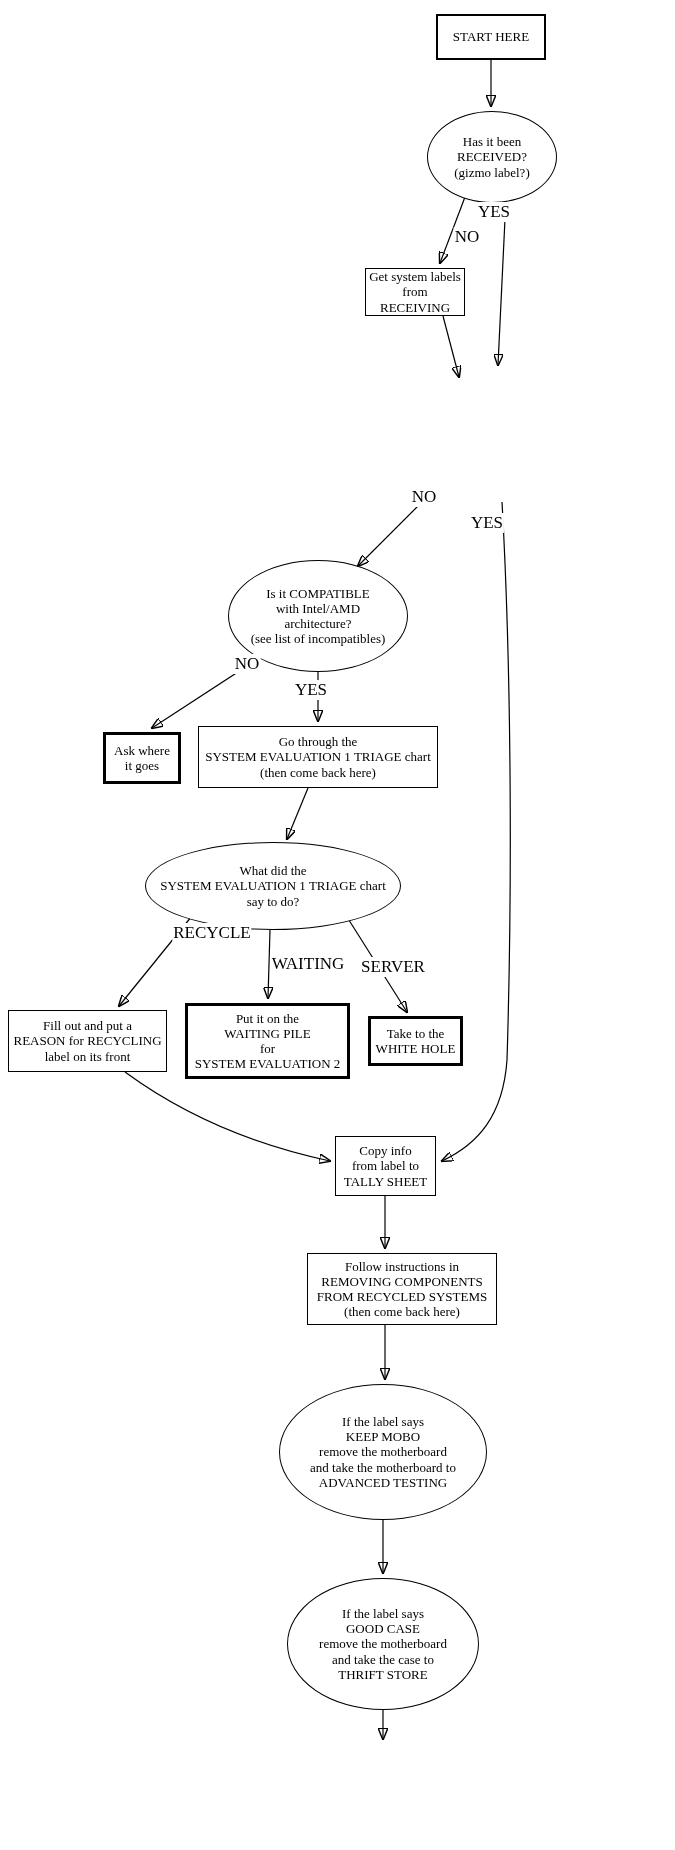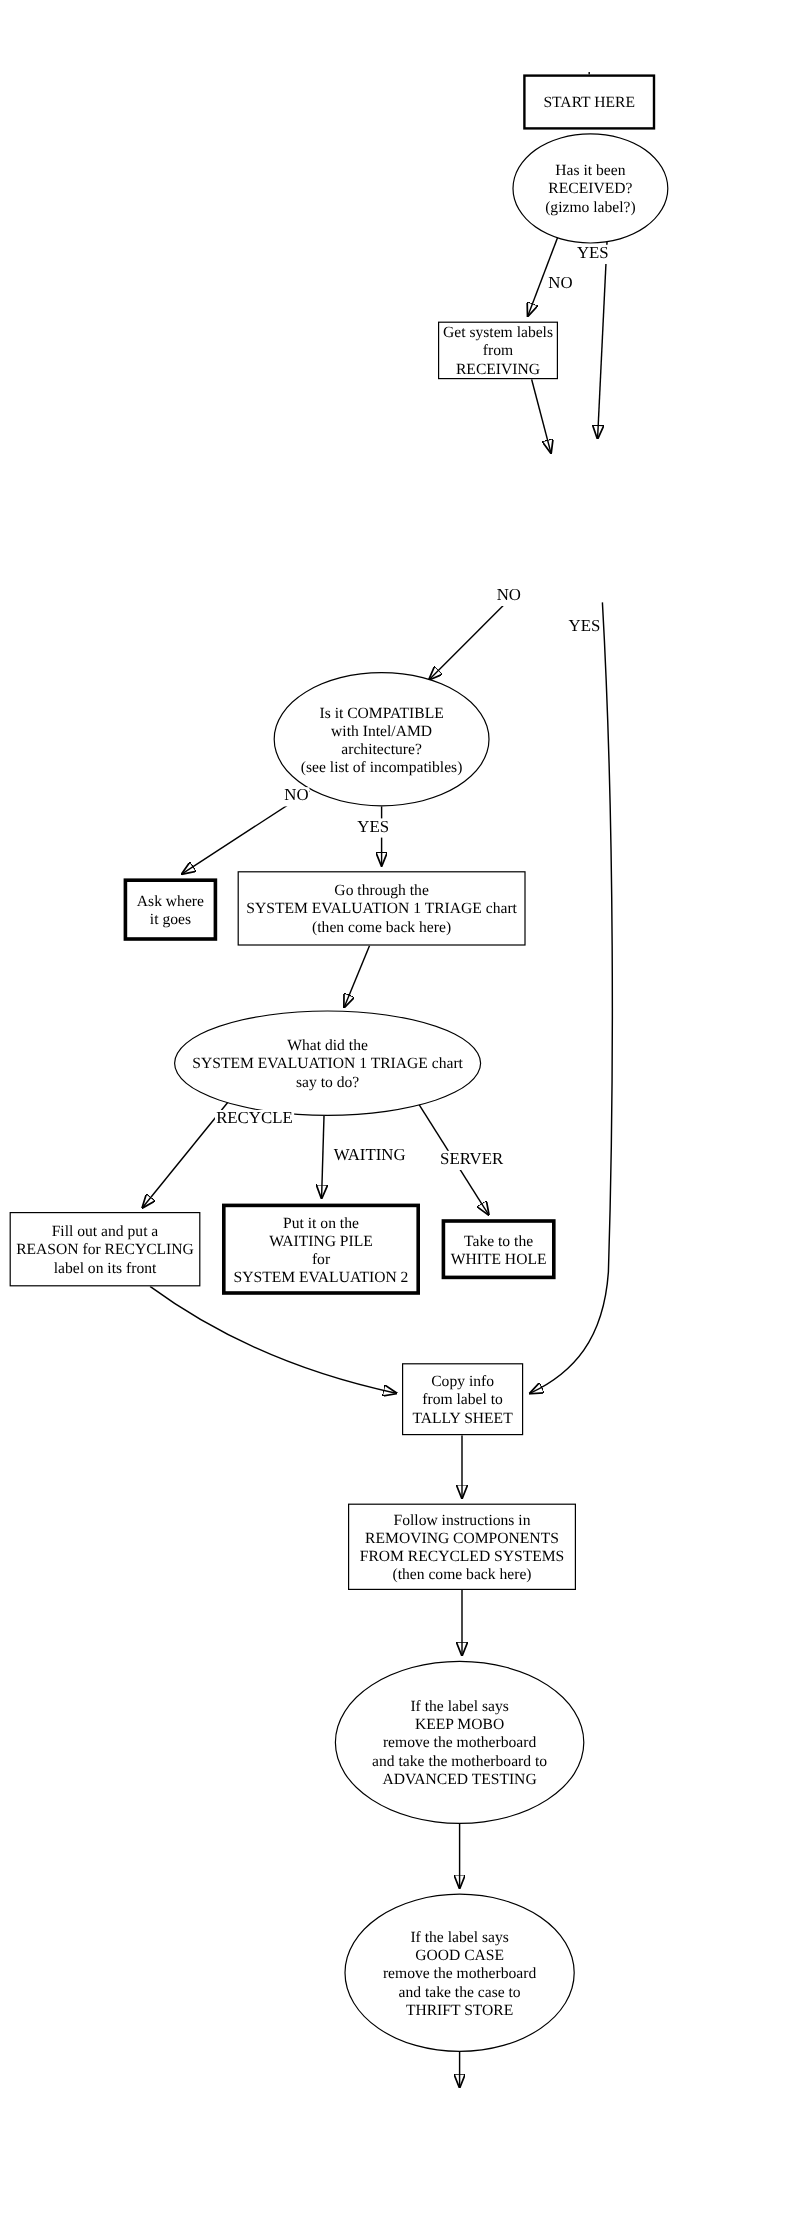--- a/index.html
+++ b/index.html
@@ -24,26 +24,26 @@
     border: 1px solid #000000;
   }
   .node .txt {
     white-space: pre-line;
     text-align: center;
     font-size: 13px;
     line-height: 1.16;
     padding: 0 3px;
   }
   .ellipse { border-radius: 50%; }
-  .bold  { border-width: 2px; margin-top: 48px; }
+  .bold  { border-width: 2px; }
   .thick { border-width: 3px; }
   .edge-label {
     position: absolute;
     transform: translate(-50%, -50%);
-    font-size: 14px;
+    font-size: 17px;
     white-space: nowrap;
     background: #ffffff;
     padding: 0 1px;
   }
 </style>
 </head>
 <body>
 
 <div class="canvas">
 
@@ -129,21 +129,21 @@
     <span class="txt">Take to the
 WHITE HOLE</span>
   </div>
 
   <div class="node" style="left:335px;top:1136px;width:101px;height:60px">
     <span class="txt">Copy info
 from label to
 TALLY SHEET</span>
   </div>
 
-  <div class="node" style="left:290px;top:1253px;width:190px;height:72px">
+  <div class="node" style="left:307px;top:1253px;width:190px;height:72px">
     <span class="txt">Follow instructions in
 REMOVING COMPONENTS
 FROM RECYCLED SYSTEMS
 (then come back here)</span>
   </div>
 
   <div class="node ellipse" style="left:279px;top:1384px;width:208px;height:136px">
     <span class="txt">If the label says
 KEEP MOBO
 remove the motherboard

